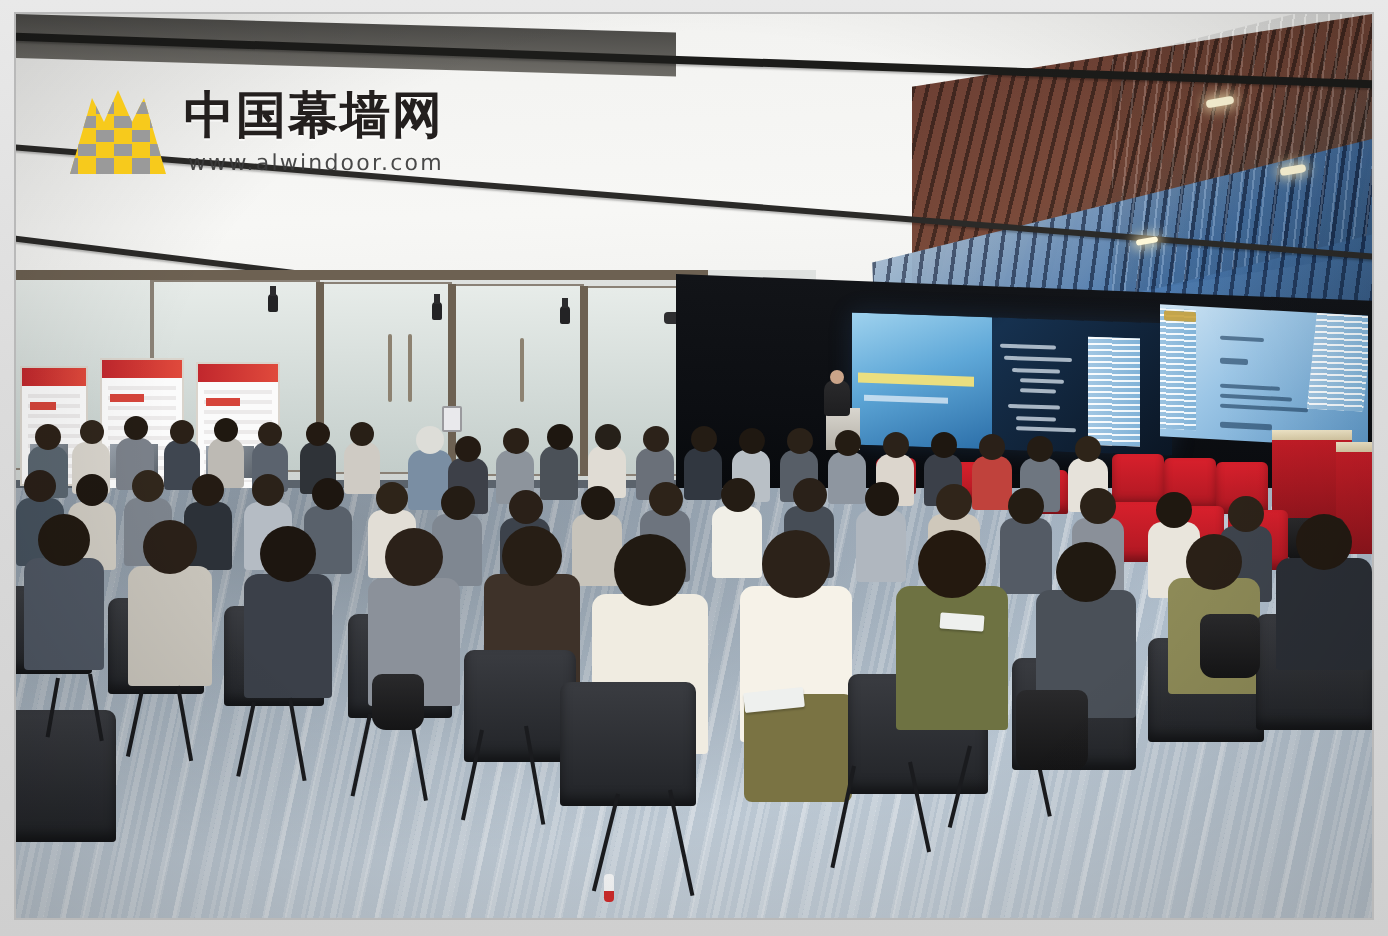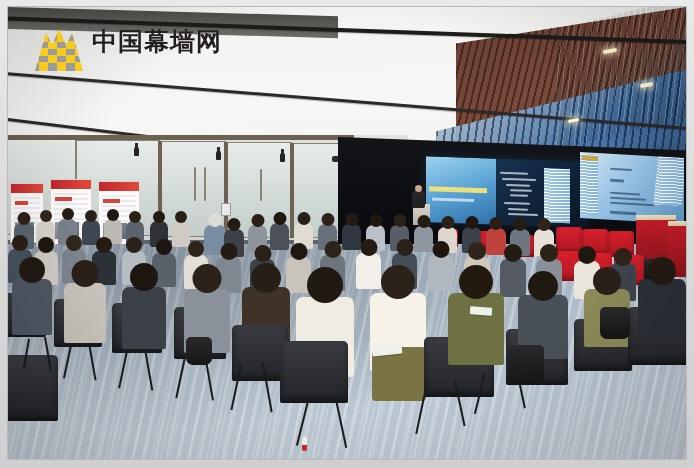--- a/index.html
+++ b/index.html
@@ -121,21 +121,21 @@
   .bottle{position:absolute;width:5px;height:14px;border-radius:2px;
       background:linear-gradient(180deg,rgba(250,250,250,.9) 0 60%,#cf2b2b 60%);}
   .bag{position:absolute;background:linear-gradient(180deg,#2a2a2c,#151516);border-radius:5px 5px 7px 7px;}
   .phone{position:absolute;width:8px;height:11px;background:#e9e9ec;border:1px solid #9a9a9e;border-radius:1px;}
   .paper{position:absolute;background:#eef0ee;border-radius:1px;box-shadow:0 1px 1px rgba(0,0,0,.2);}
 
   .vignette{position:absolute;inset:0;pointer-events:none;
       background:radial-gradient(ellipse at 50% 45%, rgba(0,0,0,0) 55%, rgba(0,0,0,.18) 100%);}
 
   
-  .wm{position:absolute;left:22px;top:16px;width:200px;height:54px;text-align:center;}
+  .wm{position:absolute;left:22px;top:32px;width:200px;height:54px;text-align:center;}
   .wm-logo{position:absolute;left:0;top:2px;width:58px;height:48px;}
   .wm-cn{position:absolute;left:62px;top:4px;font-size:25px;font-weight:bold;color:#231f1e;
       letter-spacing:1px;line-height:30px;white-space:nowrap;
       font-family:"DejaVu Sans","Liberation Sans",sans-serif;
       text-shadow:0 1px 0 rgba(255,255,255,.6);}
   .wm-url{position:absolute;left:64px;top:36px;font-size:11px;color:#3b3b3b;letter-spacing:1.1px;
       white-space:nowrap;font-family:"DejaVu Sans","Liberation Sans",sans-serif;opacity:.92;}
 </style>
 </head>
 <body>
@@ -484,16 +484,17 @@
             <rect x="9" y="31" width="9" height="6"></rect>
             <rect x="27" y="31" width="9" height="6"></rect>
             <rect x="45" y="31" width="9" height="6"></rect>
             <rect x="0" y="38" width="9" height="8"></rect>
             <rect x="18" y="38" width="9" height="8"></rect>
             <rect x="36" y="38" width="9" height="8"></rect>
           </g>
         </g>
       </svg>
       <div class="wm-cn">中国幕墙网</div>
+      <div class="wm-url">www.alwindoor.com</div>
     </div>
 
   </div>
 </div>
 
 </body></html>

